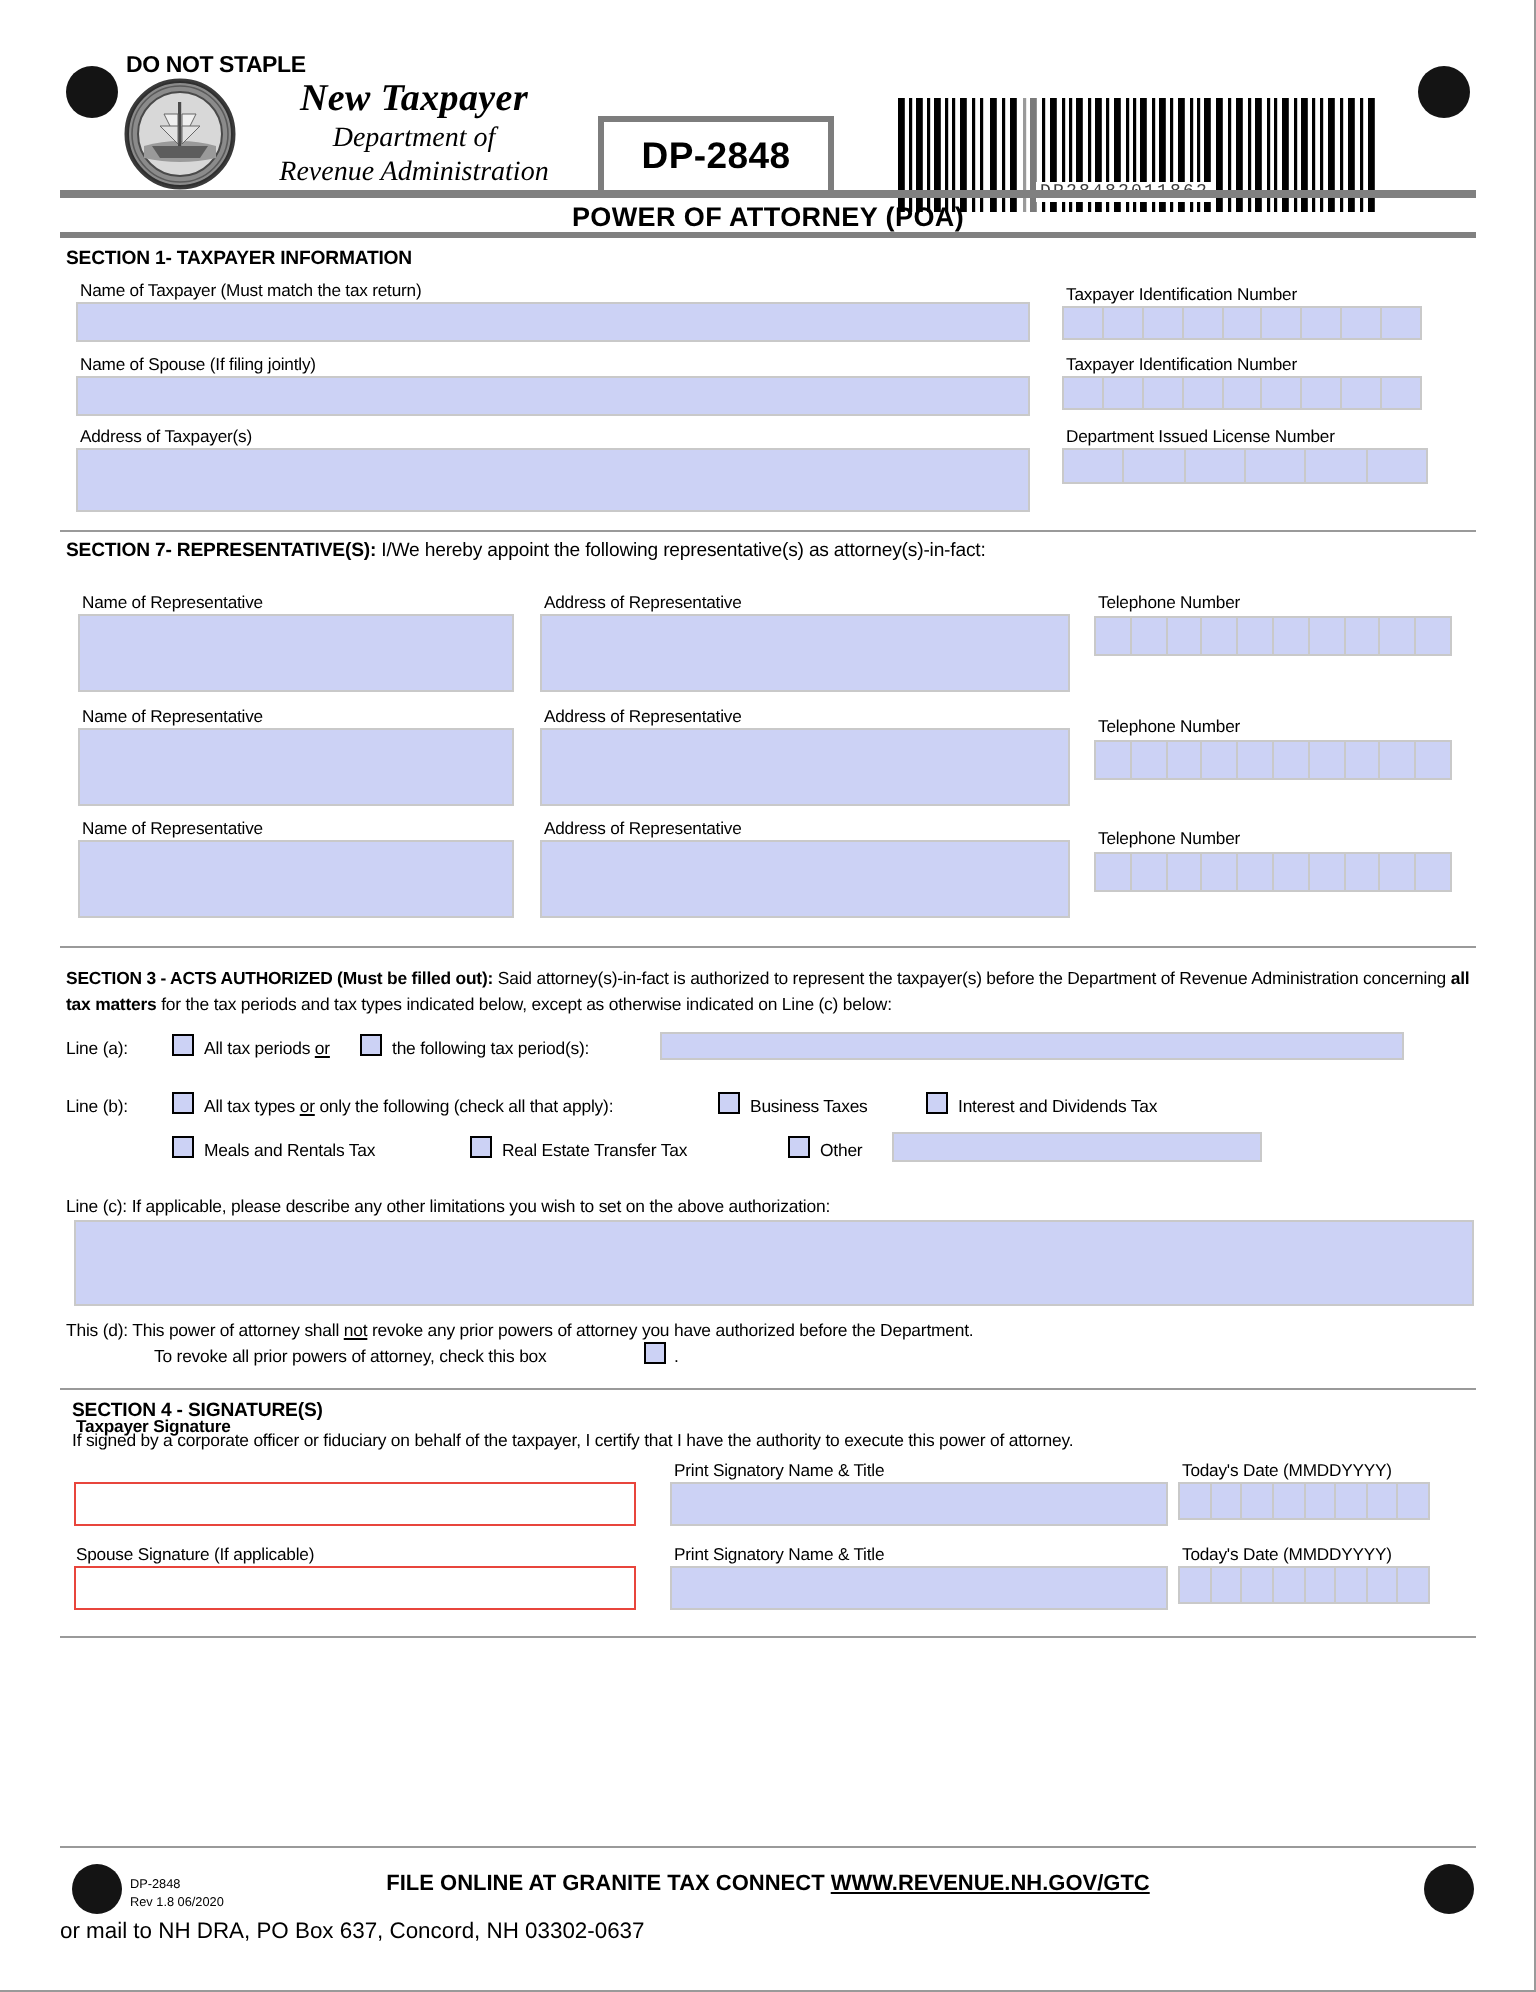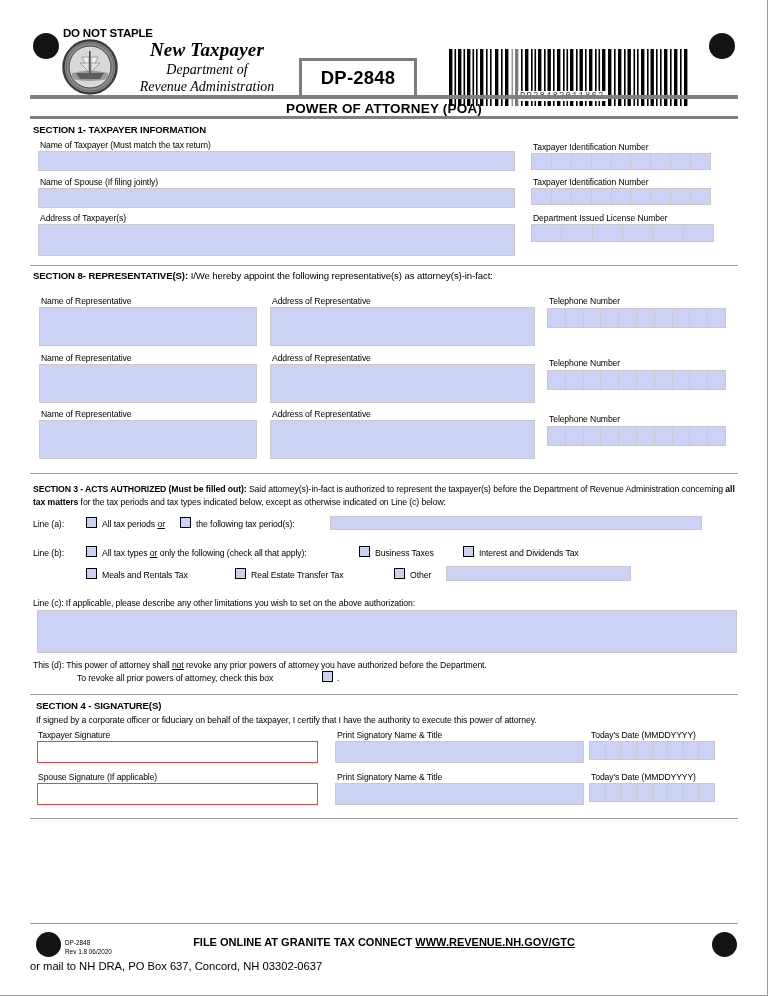--- a/index.html
+++ b/index.html
@@ -386,21 +386,21 @@
       <i style="width: 16.6667%;"></i>
       <i style="width: 16.6667%;"></i>
       <i style="width: 16.6667%;"></i>
       <i style="width: 16.6667%;"></i>
       <i style="width: 16.6667%;"></i>
     </div>
 
   <div class="sect-rule" style="top:265px;"></div>
 
   <div class="sect-head" style="left:33px; top:270px;">
-    <span>SECTION 8- REPRESENTATIVE(S):</span>
+    <span>SECTION 7- REPRESENTATIVE(S):</span>
     <span class="normal">I/We hereby appoint the following representative(s) as attorney(s)-in-fact:</span>
   </div>
 
   <div class="lbl" style="left:41px; top:296px;">Name of Representative</div>
   <div class="fld" style="left:39px; top:307px; width:218px; height:39px;"></div>
   <div class="lbl" style="left:272px; top:296px;">Address of Representative</div>
   <div class="fld" style="left:270px; top:307px; width:265px; height:39px;"></div>
   <div class="lbl" style="left:549px; top:296px;">Telephone Number</div>
   <div class="cells" id="ph1" style="left:547px; top:308px; width:188px; height:20px;">
       <i style="width: 10%;"></i>
@@ -496,21 +496,21 @@
   </div>
   <div class="inline-txt" style="left:77px; top:673px;">To revoke all prior powers of  attorney, check this box</div>
   <div class="cbox" style="left:322px; top:671px;"></div>
   <div class="inline-txt" style="left:337px; top:673px;">.</div>
 
   <div class="sect-rule" style="top:694px;"></div>
 
   <div class="sect-head" style="left:36px; top:700px;">SECTION 4 - SIGNATURE(S)</div>
   <div class="inline-txt" style="left:36px; top:715px;">If signed by a corporate officer or fiduciary on behalf of the taxpayer, I certify that I have the authority to execute this power of attorney.</div>
 
-  <div class="lbl" style="left:38px; top:730px;">Taxpayer Signature</div>
+  <div class="lbl" style="left:38px; top:708px;font-weight:bold;">Taxpayer Signature</div>
   <div class="sig-fld" style="left:37px; top:741px; width:281px; height:22px;"></div>
 
   <div class="lbl" style="left:337px; top:730px;">Print Signatory Name &amp; Title</div>
   <div class="fld" style="left:335px; top:741px; width:249px; height:22px;"></div>
 
   <div class="lbl" style="left:591px; top:730px;">Today's Date (MMDDYYYY)</div>
   <div class="cells" id="dt1" style="left:589px; top:741px; width:133px; height:19px;">
       <i style="width: 12.5%;"></i>
       <i style="width: 12.5%;"></i>
       <i style="width: 12.5%;"></i>

